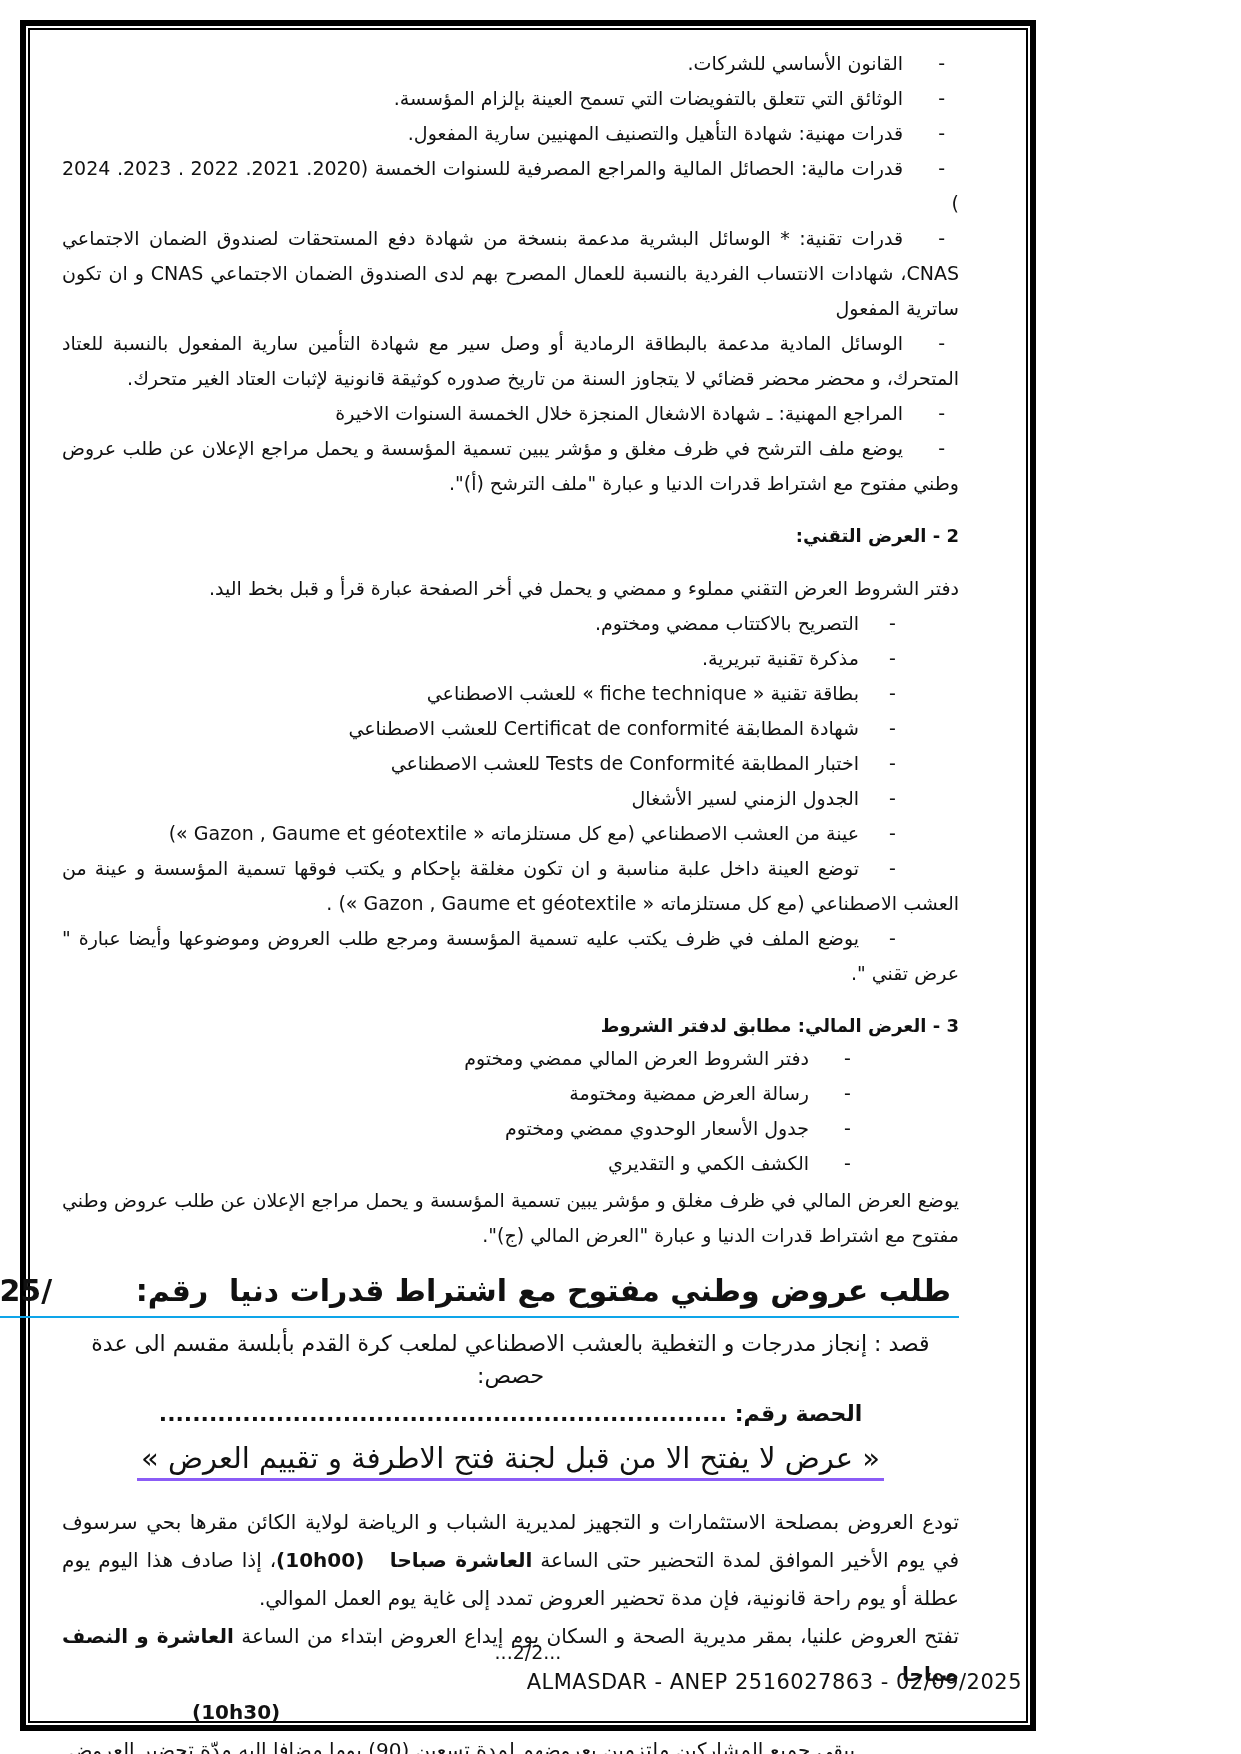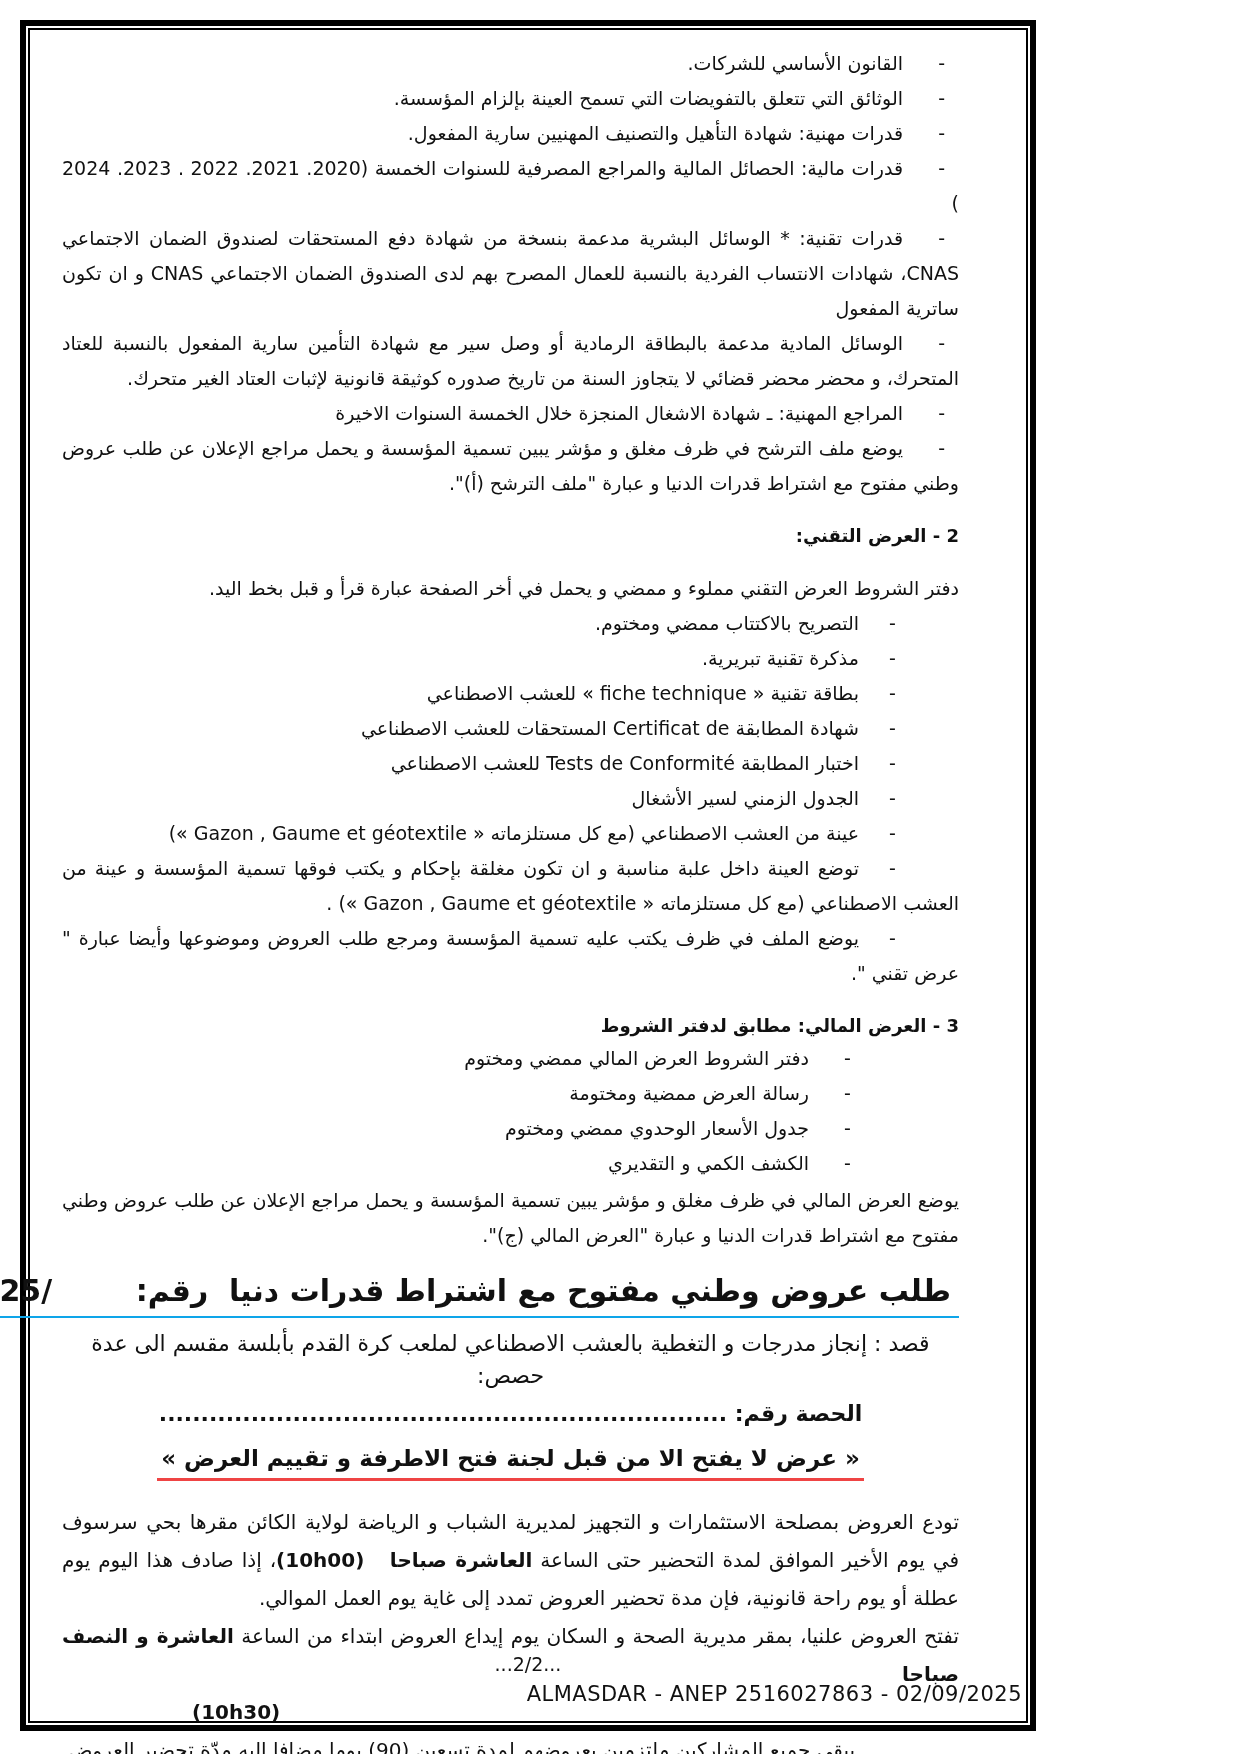--- a/index.html
+++ b/index.html
@@ -20,29 +20,29 @@
   .sub3 .dash{width:150px;text-align:left;padding:0 0 0 35px;}
   .sec-heading{font-size:18px;font-weight:bold;margin-top:20px;line-height:30px;}
   .intro{font-size:19px;line-height:35px;margin-top:20px;text-align:justify;}
   .closing-p{font-size:19px;line-height:35px;text-align:justify;margin:2px 0 0;}
   .big-title{text-align:center;margin-top:18px;}
   .big-title .t{display:inline-block;font-size:30px;font-weight:bold;white-space:pre;
     border-bottom:2px solid #0ea5e9;padding:0 8px 5px;line-height:40px;}
   .purpose{font-size:22px;font-weight:normal;text-align:center;margin-top:10px;line-height:32px;}
   .lot{font-size:22px;font-weight:bold;text-align:center;margin-top:6px;line-height:32px;}
   .warning{text-align:center;margin-top:12px;}
-  .warning .w{display:inline-block;font-size:23px;font-weight:bold;
-    border-bottom:3px solid #ef4444;padding:0 4px 4px;line-height:32px;}
+  .warning .w{display:inline-block;font-size:29px;font-weight:normal;
+    border-bottom:3px solid #8b5cf6;padding:0 4px 4px;line-height:32px;}
   .body-p{font-size:20px;line-height:38px;text-align:justify;margin:0;}
   .p-first{margin-top:22px;}
   .bold{font-weight:bold;white-space:pre-wrap;}
   .time-line{font-size:20px;font-weight:bold;text-align:left;direction:ltr;
     padding-right:0;padding-left:130px;line-height:38px;}
   .validity{font-size:20px;line-height:38px;text-align:left;margin:0;}
-  .footer{position:absolute;left:0;right:0;bottom:8px;text-align:center;direction:ltr;}
+  .footer{position:absolute;left:0;right:0;bottom:20px;text-align:center;direction:ltr;}
   .footer .pg{font-size:19px;line-height:30px;}
   .footer .credit{font-size:21px;line-height:30px;letter-spacing:.5px;text-align:right;}
 </style>
 </head>
 <body>
 
 <div class="frame">
   <div class="frame-inner">
     <div class="content">
 
@@ -56,21 +56,21 @@
         <div class="li"><span class="dash">-</span><span>المراجع المهنية: ـ شهادة الاشغال المنجزة خلال الخمسة السنوات الاخيرة</span></div>
         <div class="li"><span class="dash">-</span><span>يوضع ملف الترشح في ظرف مغلق و مؤشر يبين تسمية المؤسسة و يحمل مراجع الإعلان عن  طلب عروض  وطني مفتوح  مع اشتراط قدرات الدنيا و عبارة "ملف الترشح (أ)".</span></div>
       </div>
 
       <div class="sec-heading">2 - العرض التقني:</div>
       <div class="intro">دفتر الشروط العرض التقني مملوء و ممضي و يحمل في أخر الصفحة عبارة قرأ و قبل بخط اليد.</div>
       <div class="sub">
         <div class="li"><span class="dash">-</span><span>التصريح بالاكتتاب ممضي ومختوم.</span></div>
         <div class="li"><span class="dash">-</span><span>مذكرة تقنية تبريرية.</span></div>
         <div class="li"><span class="dash">-</span><span>بطاقة تقنية « fiche technique » للعشب الاصطناعي</span></div>
-        <div class="li"><span class="dash">-</span><span>شهادة المطابقة Certificat de المستحقات للعشب الاصطناعي</span></div>
+        <div class="li"><span class="dash">-</span><span>شهادة المطابقة Certificat de conformité للعشب الاصطناعي</span></div>
         <div class="li"><span class="dash">-</span><span>اختبار المطابقة Tests de Conformité للعشب الاصطناعي</span></div>
         <div class="li"><span class="dash">-</span><span>الجدول الزمني لسير الأشغال</span></div>
         <div class="li"><span class="dash">-</span><span>عينة من العشب الاصطناعي (مع كل مستلزماته « Gazon , Gaume et géotextile »)</span></div>
         <div class="li"><span class="dash">-</span><span>توضع العينة داخل علبة مناسبة و ان تكون مغلقة بإحكام و يكتب فوقها تسمية المؤسسة و عينة من العشب الاصطناعي (مع كل مستلزماته « Gazon , Gaume et géotextile ») .</span></div>
         <div class="li"><span class="dash">-</span><span>يوضع الملف في ظرف يكتب عليه تسمية المؤسسة ومرجع طلب العروض وموضوعها وأيضا عبارة " عرض تقني ".</span></div>
       </div>
 
       <div class="sec-heading">3 - العرض المالي: مطابق لدفتر الشروط</div>
       <div class="sub sub3">
         <div class="li"><span class="dash">-</span><span>دفتر الشروط العرض المالي ممضي ومختوم</span></div>

